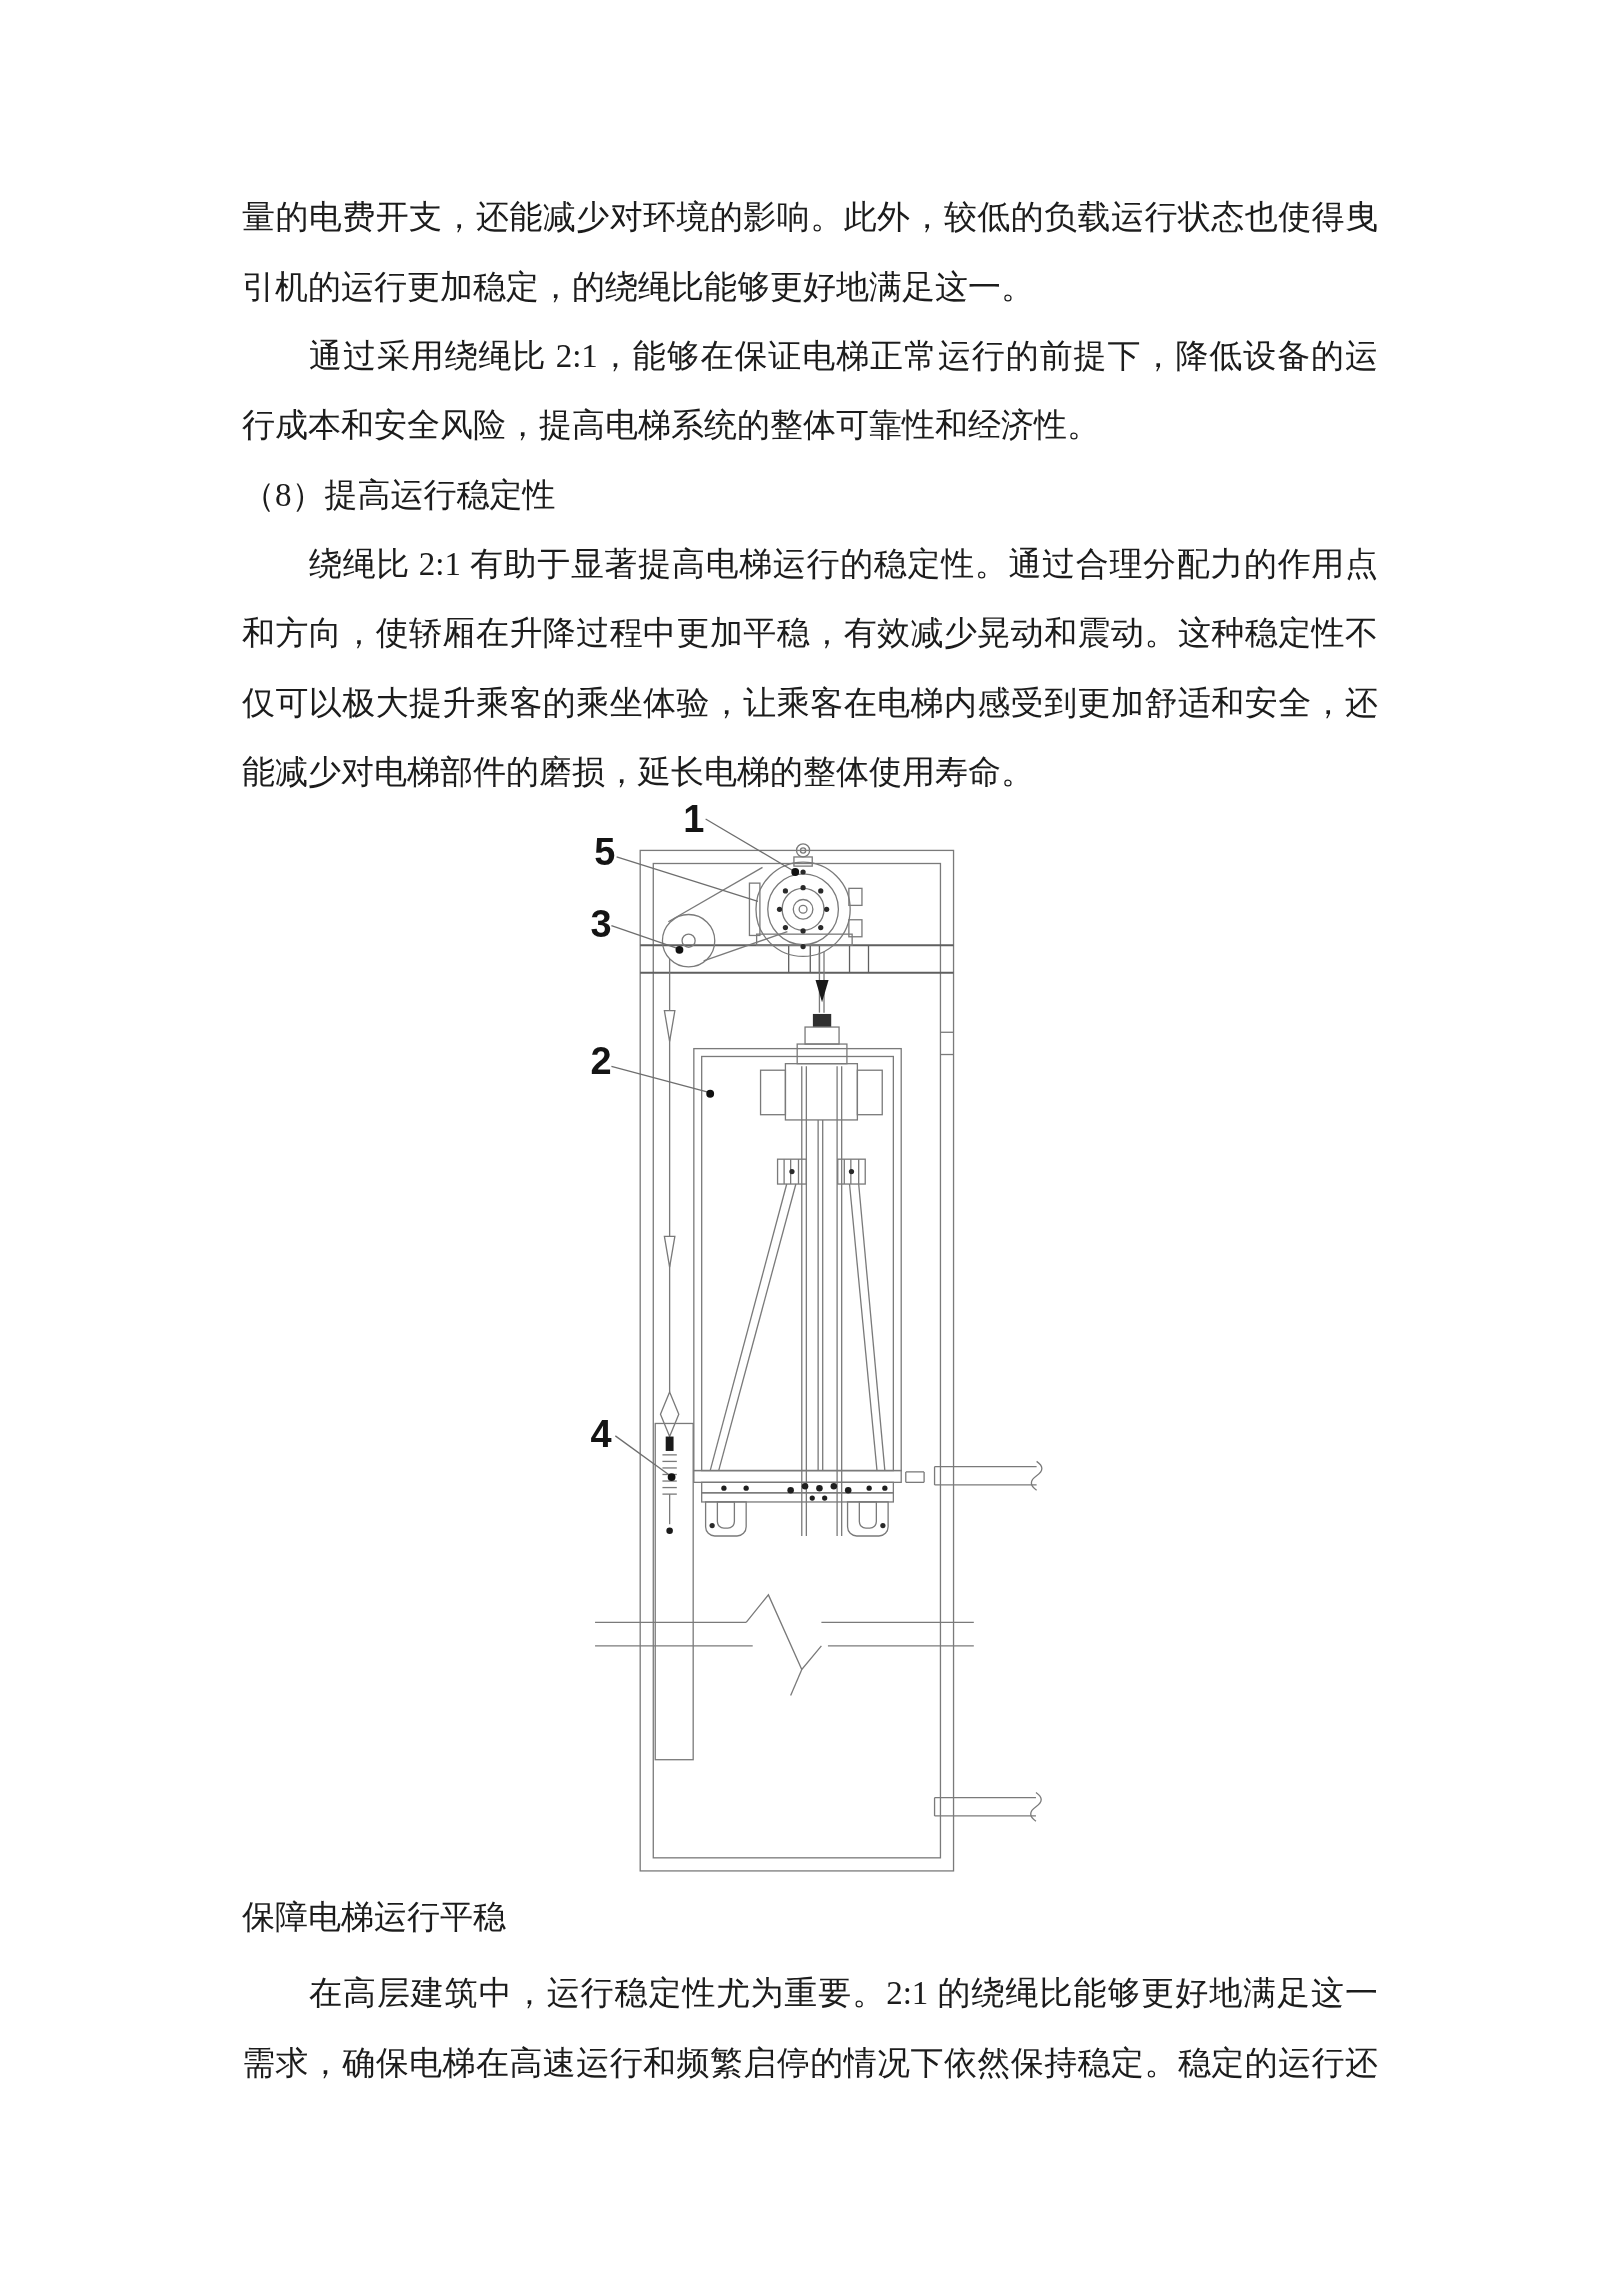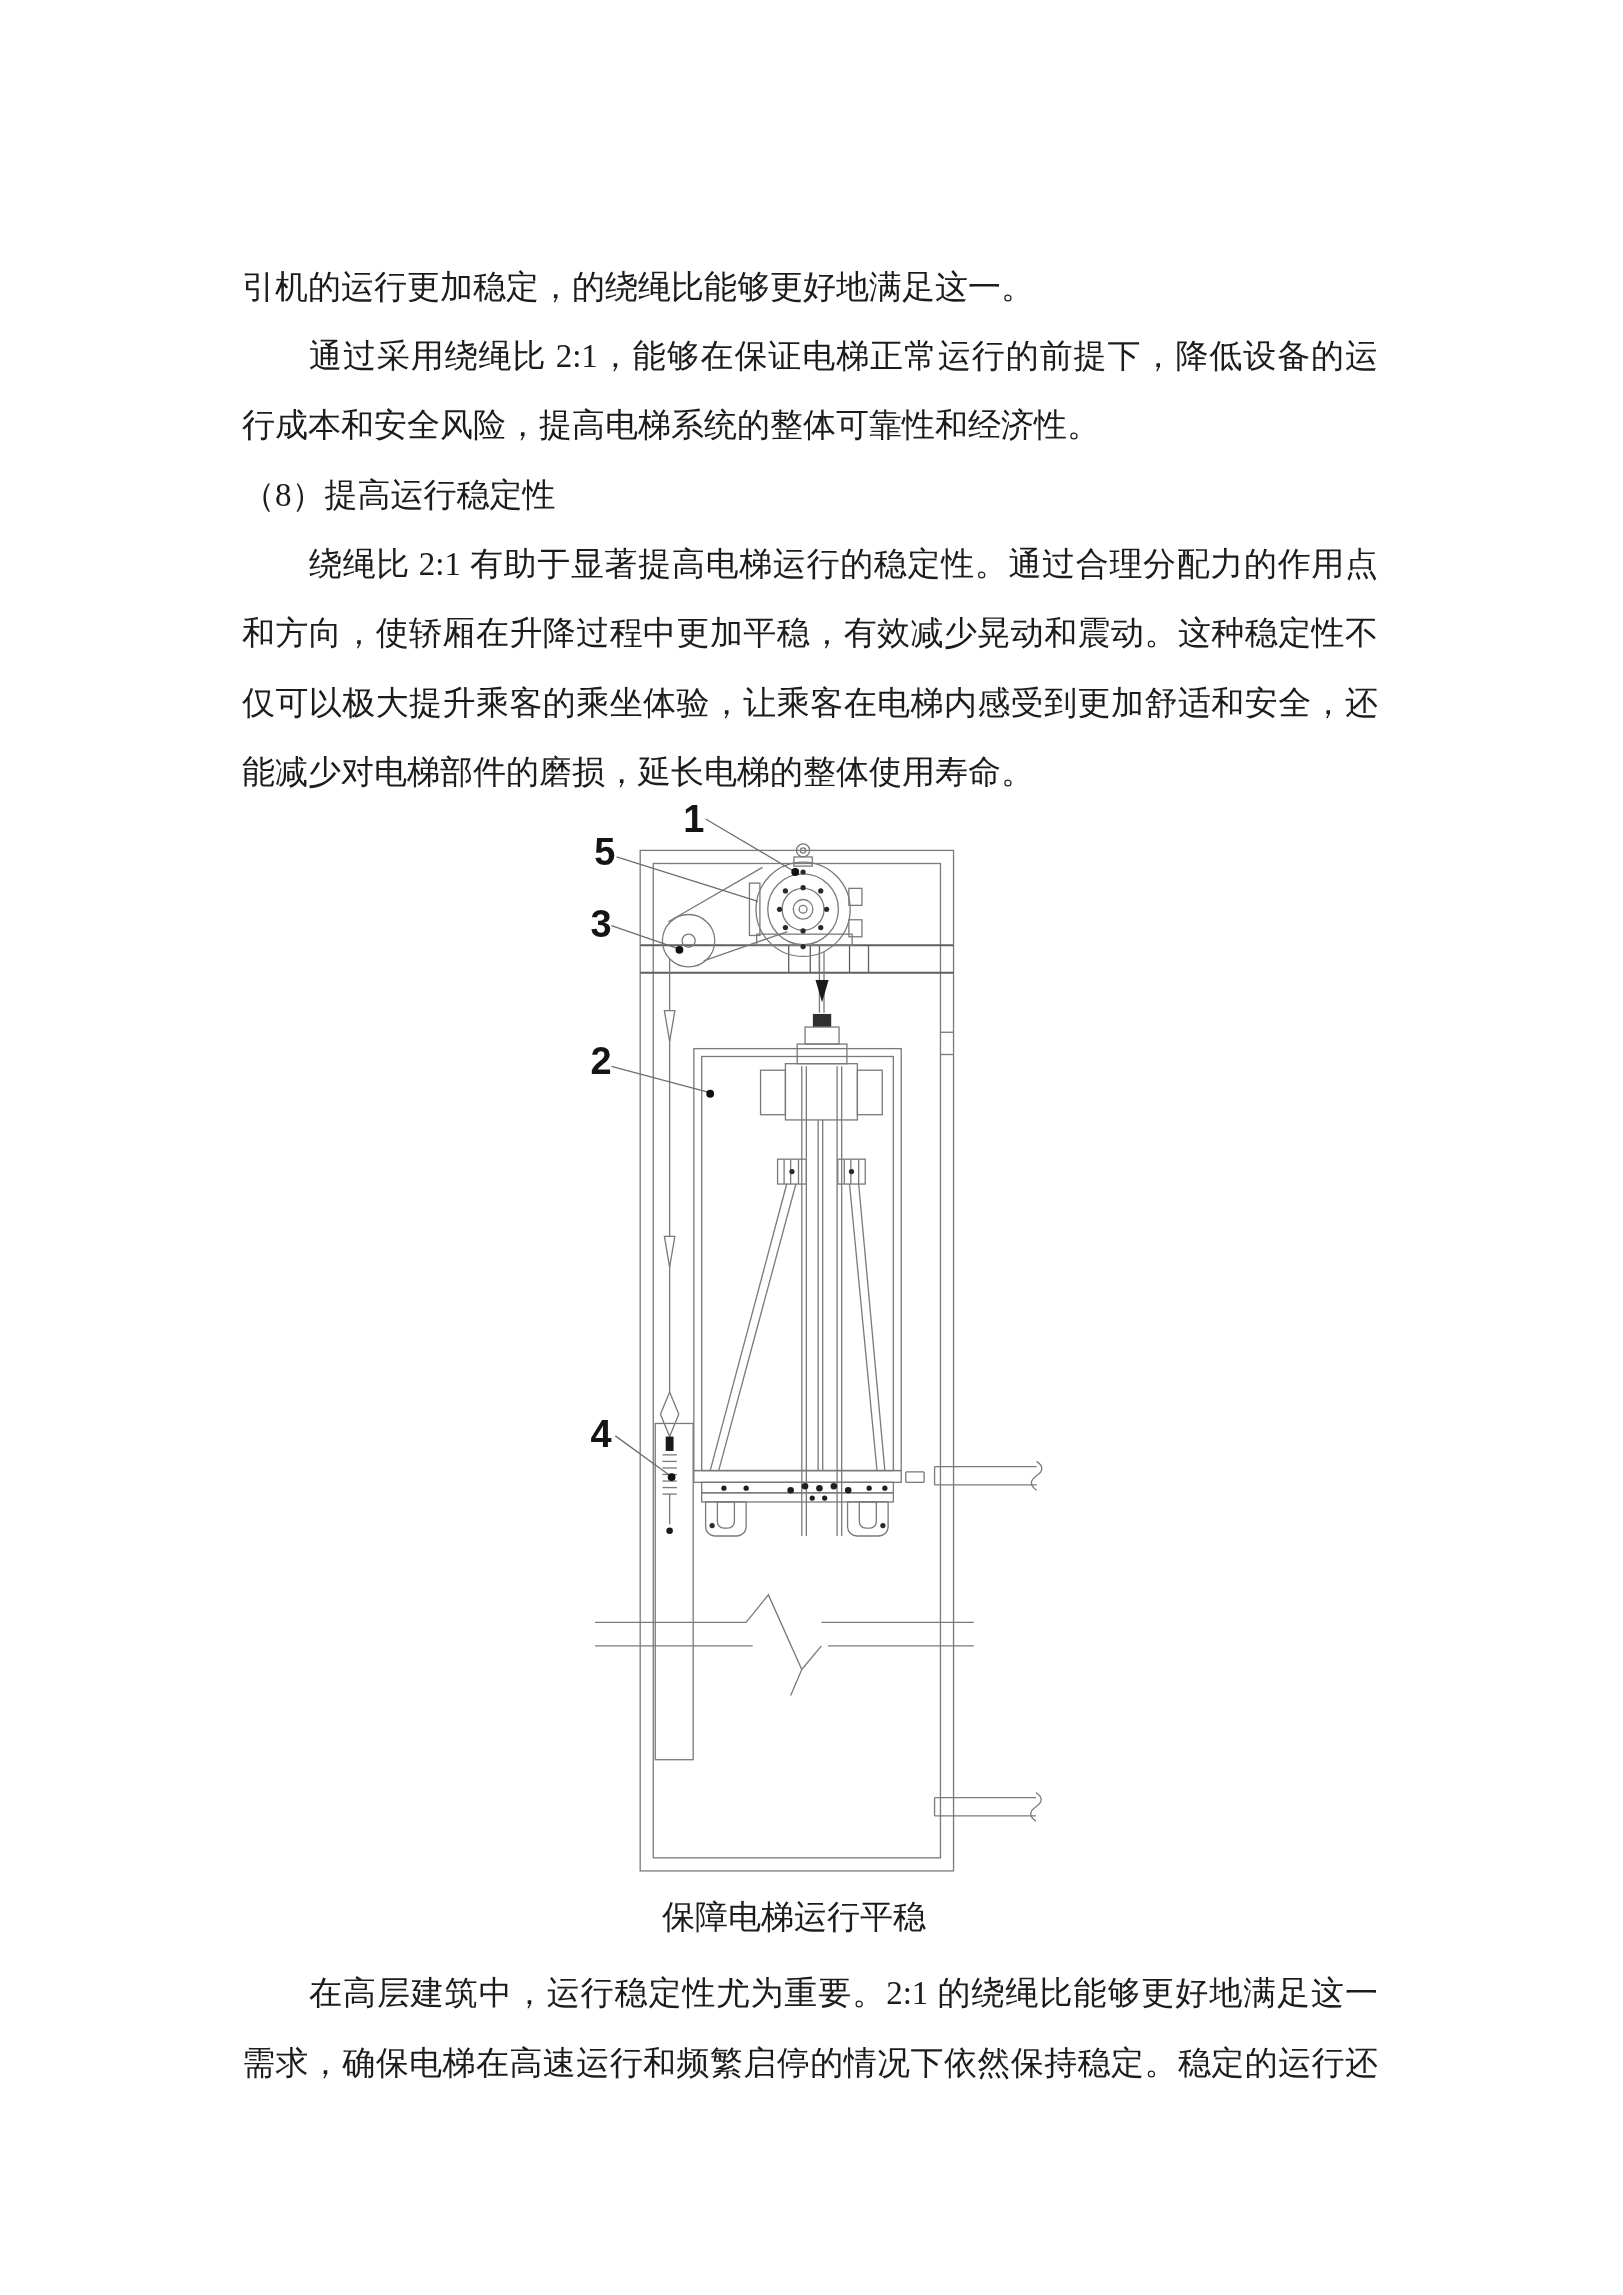--- a/index.html
+++ b/index.html
@@ -19,48 +19,48 @@
     height: 69px;
     line-height: 69px;
     font-size: 33px;
     color: #1c1c1c;
     letter-spacing: 0;
   }
   .jl { text-align: justify; text-align-last: justify; text-justify: inter-character; }
   .ind { padding-left: 67px; }
   .cap {
     position: absolute;
-    left: 226px;
+    left: 242px;
     width: 1136px;
     top: 1883px;
     height: 69px;
     line-height: 69px;
     font-size: 33px;
     color: #1c1c1c;
-    text-align: center;
   }
   .figwrap {
     position: absolute;
     left: 589px;
     top: 785px;
     width: 576px;
     height: 1099px;
   }
   svg text.lbl {
     font-family: "Liberation Sans", "DejaVu Sans", sans-serif;
     font-weight: bold;
     font-size: 58px;
     fill: #141414;
   }
 </style>
 </head>
 <body>
 
 <div class="page">
 
+  <div class="tl jl" style="top:183px">量的电费开支，还能减少对环境的影响。此外，较低的负载运行状态也使得曳</div>
   <div class="tl" style="top:253px">引机的运行更加稳定，的绕绳比能够更好地满足这一。</div>
   <div class="tl jl ind" style="top:322px">通过采用绕绳比 2:1，能够在保证电梯正常运行的前提下，降低设备的运</div>
   <div class="tl" style="top:391px">行成本和安全风险，提高电梯系统的整体可靠性和经济性。</div>
   <div class="tl" style="top:461px">（8）提高运行稳定性</div>
   <div class="tl jl ind" style="top:530px">绕绳比 2:1 有助于显著提高电梯运行的稳定性。通过合理分配力的作用点</div>
   <div class="tl jl" style="top:599px">和方向，使轿厢在升降过程中更加平稳，有效减少晃动和震动。这种稳定性不</div>
   <div class="tl jl" style="top:669px">仅可以极大提升乘客的乘坐体验，让乘客在电梯内感受到更加舒适和安全，还</div>
   <div class="tl" style="top:738px">能减少对电梯部件的磨损，延长电梯的整体使用寿命。</div>
 
   <div class="figwrap">

